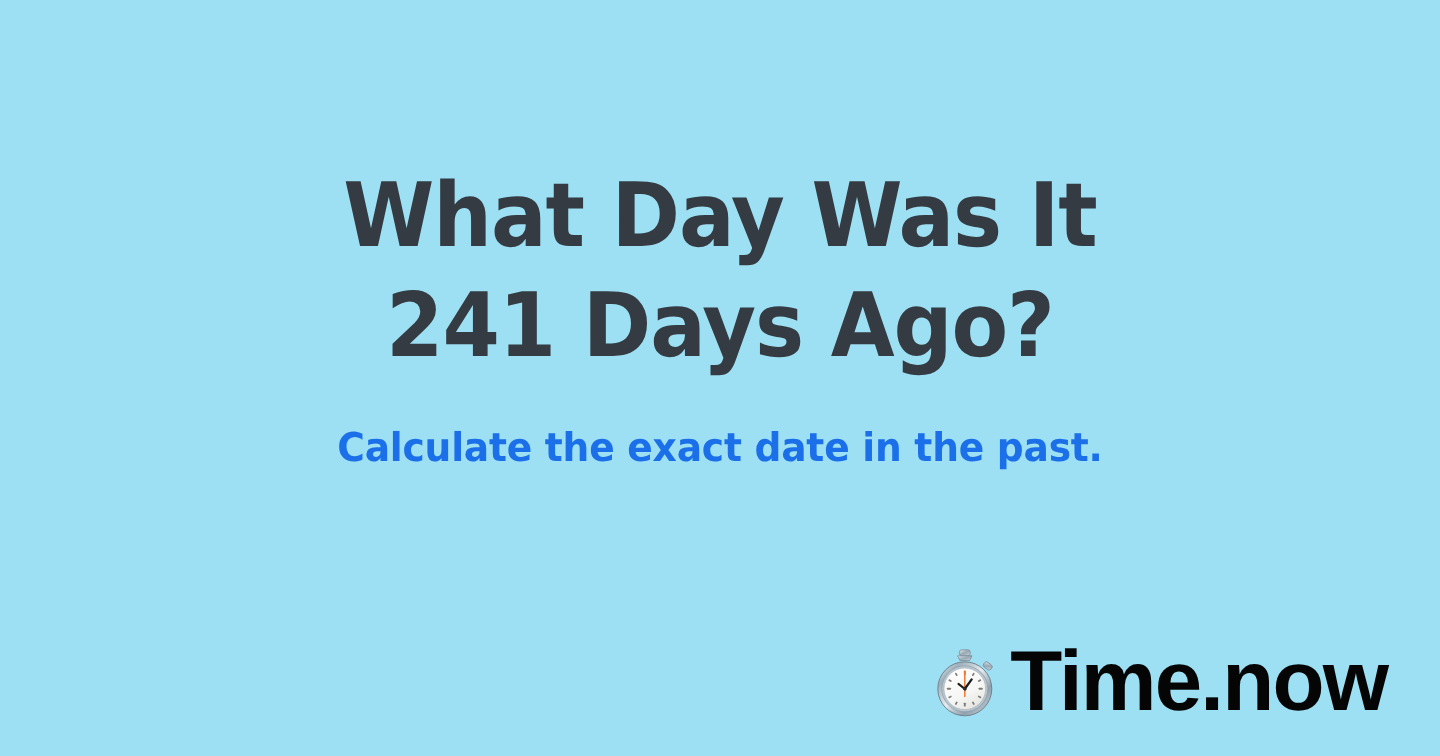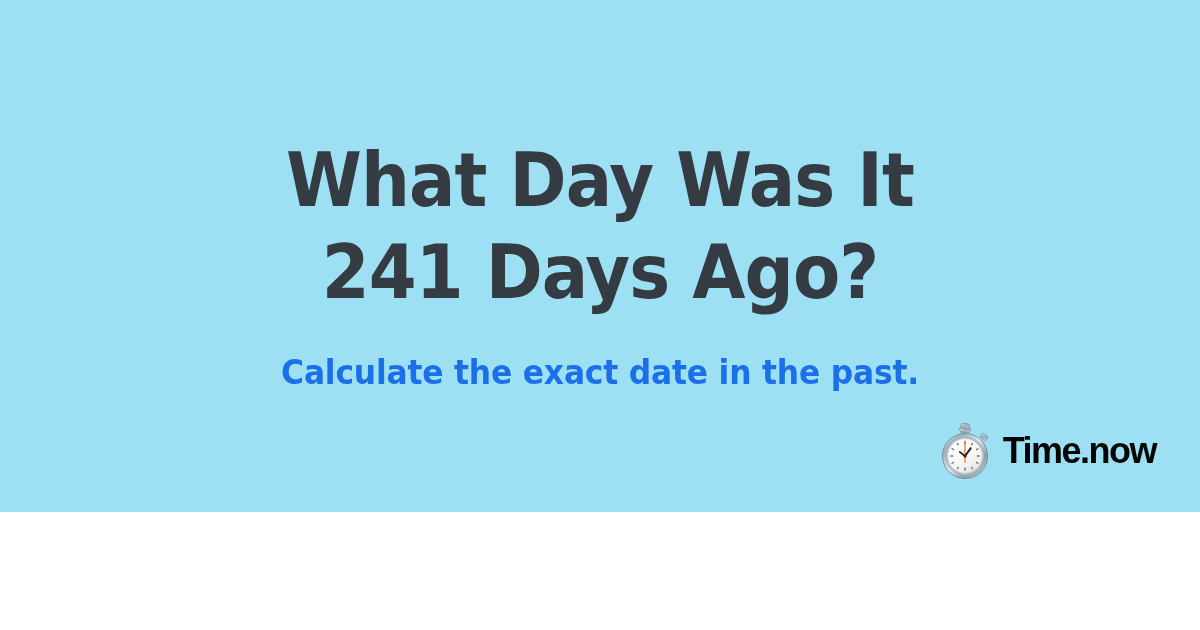--- a/index.html
+++ b/index.html
@@ -10,21 +10,21 @@
   body {
     width: 1200px;
     height: 630px;
     overflow: hidden;
     font-family: "Liberation Sans", sans-serif;
   }
 
   .card {
     position: relative;
     width: 1200px;
-    height: 512px;
+    height: 630px;
     background: #9de0f3;
     box-sizing: border-box;
     overflow: hidden;
   }
 
   
   .headline-block {
     position: absolute;
     left: 0;
     top: 134px;
@@ -76,21 +76,21 @@
   .brand-mark {
     width: 52px;
     height: 58px;
     flex: 0 0 auto;
     display: block;
   }
 
   .brand-name {
     font-family: "Liberation Sans", sans-serif;
     font-weight: 700;
-    font-size: 36px;
+    font-size: 71px;
     line-height: 58px;
     letter-spacing: -1.5px;
     color: #050505;
     white-space: nowrap;
   }
 </style>
 </head>
 <body>
 
 <div class="card">

